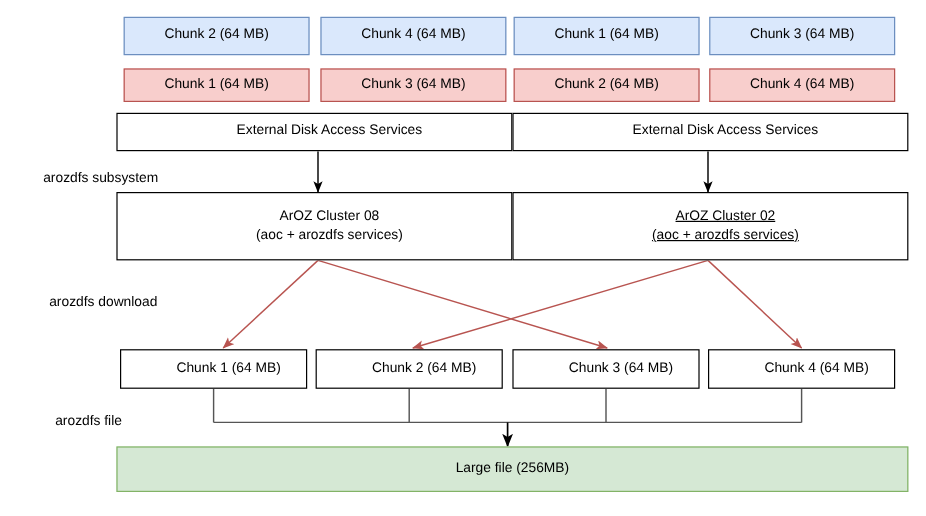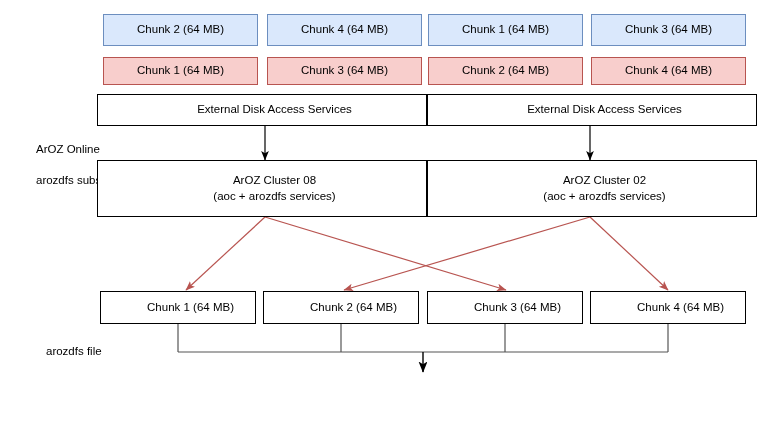--- a/index.html
+++ b/index.html
@@ -115,43 +115,46 @@
   </div>
 
   <div class="box plain" style="left:97px;top:94px;width:330px;height:32px;">
     <span>External Disk Access Services</span>
   </div>
   <div class="box plain" style="left:427px;top:94px;width:330px;height:32px;">
     <span>External Disk Access Services</span>
   </div>
 
   <div class="caption" style="left:36px;top:126px;width:130px;">
-    <div>ArOZ Online</div>
     <div>arozdfs subsystem</div>
   </div>
 
   <div class="box plain two-line" style="left:97px;top:160px;width:330px;height:57px;">
     <span>ArOZ Cluster 08</span>
     <span>(aoc + arozdfs services)</span>
   </div>
-  <div class="box plain two-line" style="left:427px;top:160px;width:330px;height:57px;">
+  <div class="box plain two-line" style="left:427px;top:160px;width:330px;height:57px;text-decoration:underline;">
     <span>ArOZ Cluster 02</span>
     <span>(aoc + arozdfs services)</span>
   </div>
 
+  <div class="caption" style="left:41px;top:245px;">arozdfs download</div>
 
   <div class="box plain" style="left:100px;top:291px;width:156px;height:33px;">
     <span>Chunk 1 (64 MB)</span>
   </div>
   <div class="box plain" style="left:263px;top:291px;width:156px;height:33px;">
     <span>Chunk 2 (64 MB)</span>
   </div>
   <div class="box plain" style="left:427px;top:291px;width:156px;height:33px;">
     <span>Chunk 3 (64 MB)</span>
   </div>
   <div class="box plain" style="left:590px;top:291px;width:156px;height:33px;">
     <span>Chunk 4 (64 MB)</span>
   </div>
 
   <div class="caption" style="left:46px;top:344px;">arozdfs file</div>
 
+  <div class="box green" style="left:97px;top:372px;width:660px;height:38px;">
+    <span>Large file (256MB)</span>
+  </div>
 
 </div>
 
 </body></html>

